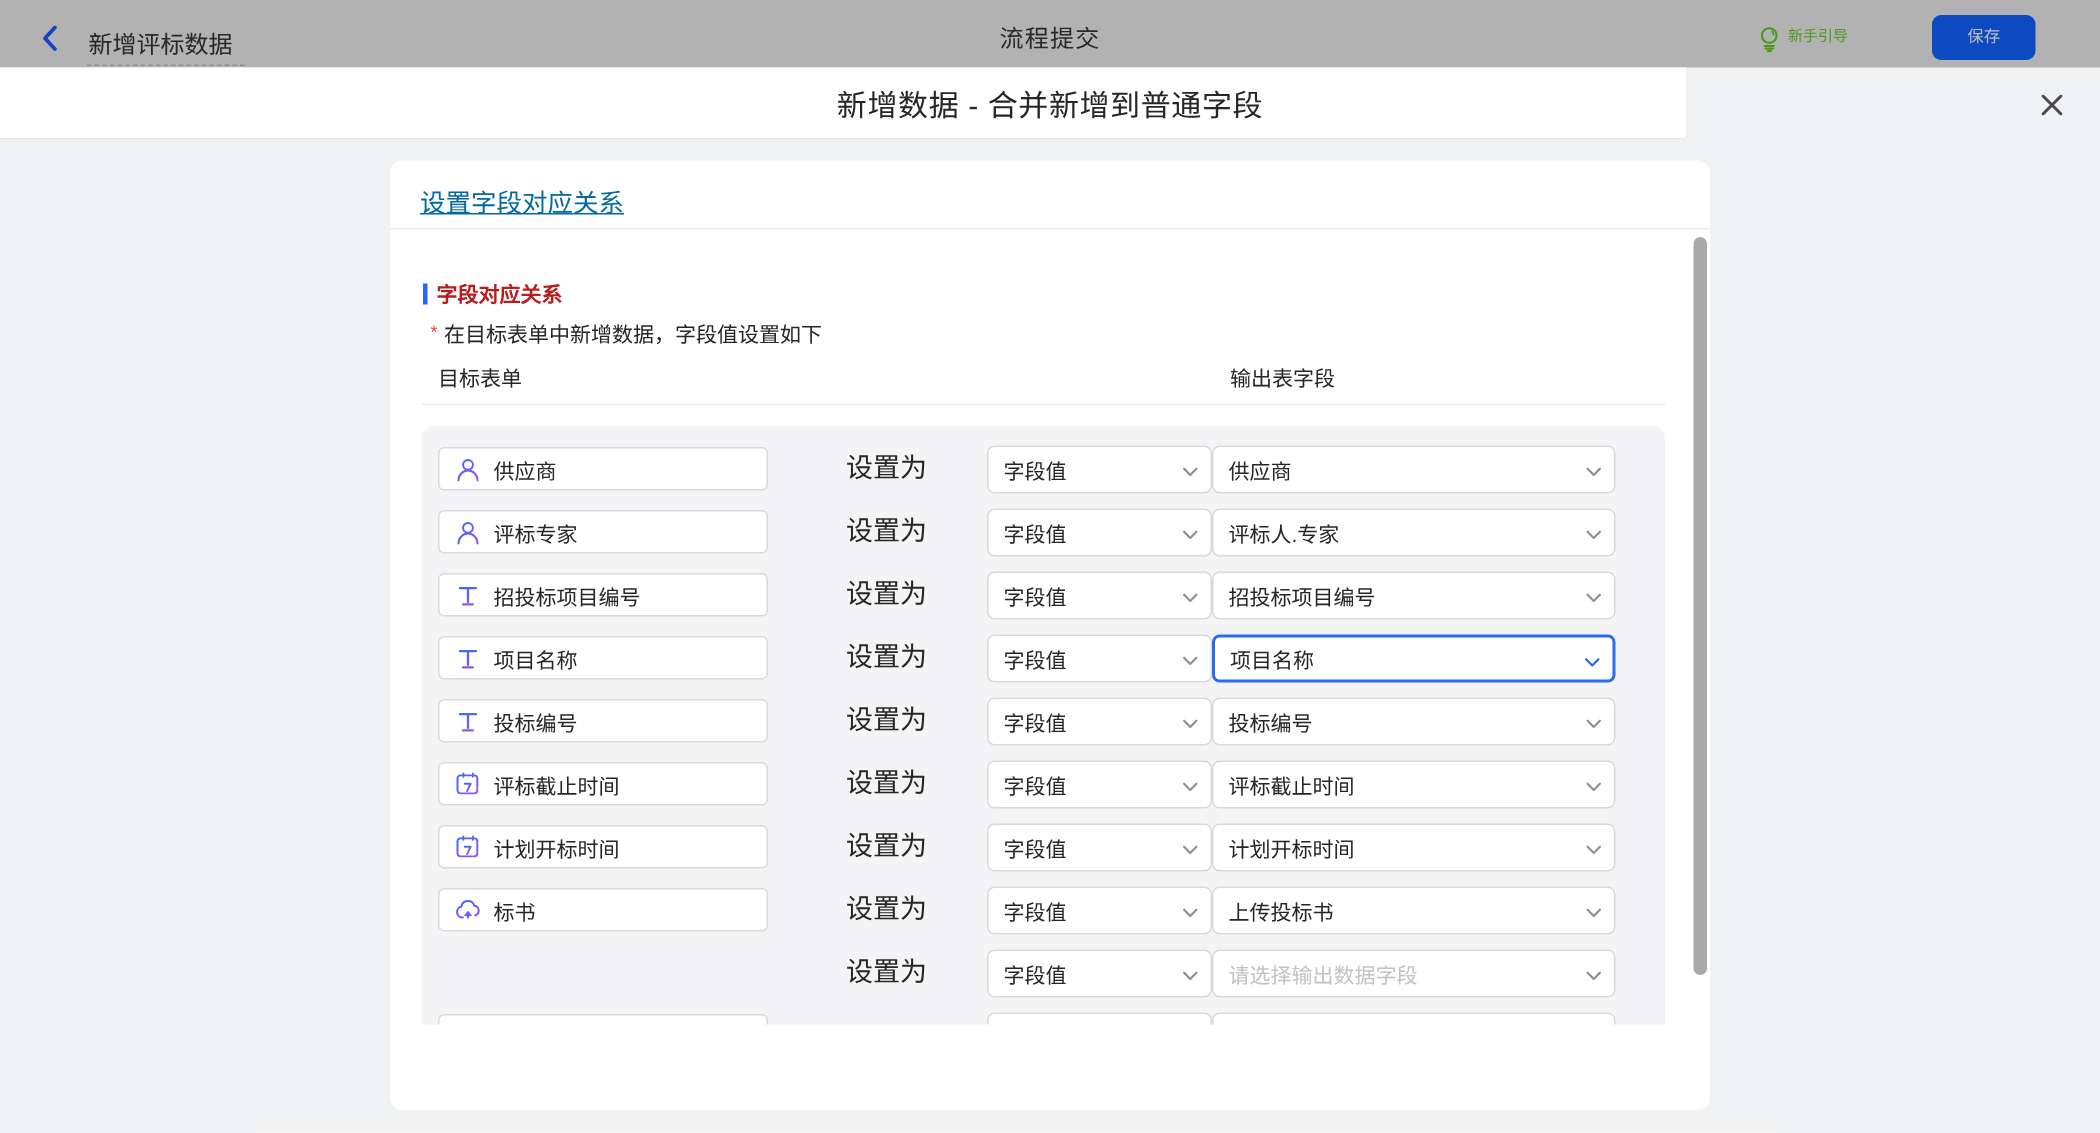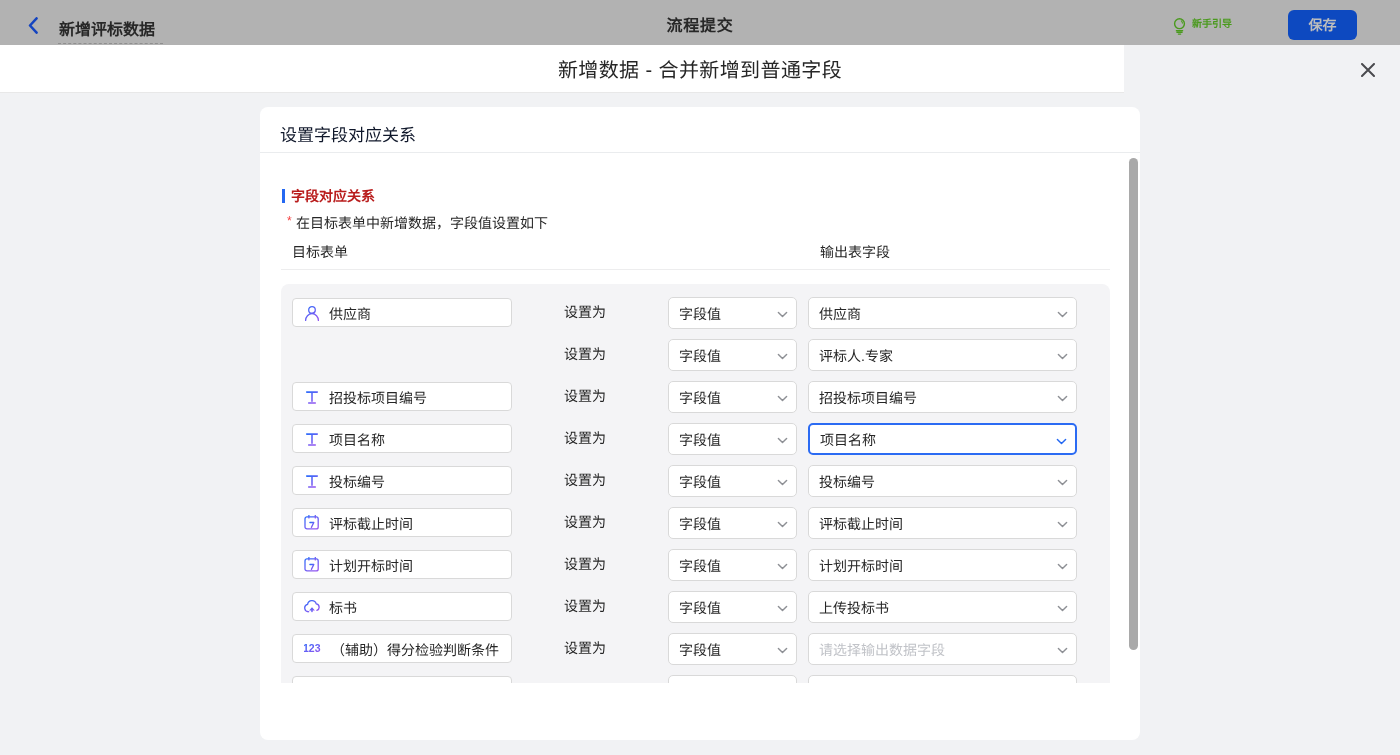--- a/index.html
+++ b/index.html
@@ -1,53 +1,53 @@
 <!DOCTYPE html>
 <html lang="zh-CN"><head><meta charset="utf-8">
 <style>
 * { margin:0; padding:0; box-sizing:border-box; }
 html,body { width:1400px; height:755px; overflow:hidden; font-family:"Liberation Sans", sans-serif; -webkit-font-smoothing:antialiased; }
 body { position:relative; background:#f1f2f4; }
 
 
-.topbar { position:absolute; left:0; top:0; width:1400px; height:45px; background:#b2b2b2;font-weight:bold; }
+.topbar { position:absolute; left:0; top:0; width:1400px; height:45px; background:#b2b2b2; }
 .back { position:absolute; left:28px; top:17px; }
 .tbtitle { position:absolute; left:59px; top:16px; font-size:16px; color:#282828; }
 .tbdash { position:absolute; left:58px; top:43px; width:105px; border-top:1px dashed #8f8f8f; }
 .tbcenter { position:absolute; left:0; top:12px; width:1400px; text-align:center; font-size:16px; letter-spacing:0.8px; color:#282828; }
 .bulb { position:absolute; left:1173px; top:18px; }
 .gtext { position:absolute; left:1192px; top:15px; font-size:10px; color:#4a9a1d; }
-.savebtn { position:absolute; left:1288px; top:10px; width:69px; height:30px; background:#0d49c0; border-radius:6px; color:#bdbdbd; font-size:14px; text-align:center; line-height:30px; }
+.savebtn { position:absolute; left:1288px; top:10px; width:69px; height:30px; background:#0d49c0; border-radius:6px; color:#bdbdbd; font-size:11px; text-align:center; line-height:30px; }
 
 
 .mhead { position:absolute; left:0; top:45px; width:1124px; height:48px; background:#fff; border-bottom:1px solid #e8e8e8; }
 .mtitle { position:absolute; left:0; top:9px; width:1400px; text-align:center; font-size:20px; letter-spacing:0.4px; color:#262626; }
 .mclose { position:absolute; left:1361px; top:63px; }
 
 
 .card { position:absolute; left:260px; top:107px; width:880px; height:633px; background:#fff; border-radius:8px; }
-.chead { position:absolute; left:20px; top:14px; font-size:17px; color:#0f172a; }
+.chead { position:absolute; left:20px; top:14px; font-size:17px; color:#0369a1;text-decoration:underline; }
 .cdiv { position:absolute; left:0; top:45px; width:880px; border-top:1px solid #eaecee; }
 .secbar { position:absolute; left:21.5px; top:82px; width:3px; height:14px; background:#2468f2; }
 .sectitle { position:absolute; left:31px; top:78px; font-size:14px; font-weight:bold; color:#b91c1c; }
 .star { position:absolute; left:27px; top:107px; font-size:12px; color:#f53f3f; }
 .secdesc { position:absolute; left:36px; top:105px; font-size:14px; color:#262626; }
 .colh1 { position:absolute; left:32px; top:134px; font-size:14px; color:#262626; }
 .colh2 { position:absolute; left:560px; top:134px; font-size:14px; color:#262626; }
 .cdiv2 { position:absolute; left:21px; top:162px; width:829px; border-top:1px solid #ededee; }
 
 
 .panel { position:absolute; left:281px; top:284px; width:829px; height:399px; background:#f4f4f6; border-radius:8px 8px 0 0; overflow:hidden; }
 .row { position:absolute; left:0; width:829px; height:32px; }
 .field { position:absolute; left:11px; top:1.5px; width:220px; height:29px; background:#fff; border:1px solid #d9d9d9; border-radius:4px; display:flex; align-items:center; }
 .fic { margin-left:11px; flex:none; }
 .flabel { margin-left:9px; font-size:14px; color:#262626; white-space:nowrap; }
-.setas { position:absolute; left:283px; top:1.5px; height:29px; line-height:29px; font-size:14px; color:#262626; }
+.setas { position:absolute; left:283px; top:1.5px; height:29px; line-height:29px; font-size:18px; color:#262626; }
 .sel { position:absolute; top:0; height:32px; background:#fff; border:1px solid #d9d9d9; border-radius:5px; display:flex; align-items:center; }
-.sel1 { left:387px; width:129px; }
+.sel1 { left:377px; width:150px; }
 .sel2 { left:527px; width:269px; }
 .sel span { margin-left:10px; font-size:14px; color:#262626; white-space:nowrap; }
 .sel .chev { position:absolute; right:7px; top:10.5px; }
 .sel.active { border:2px solid #2b6bf3; }
 .sel .ph { color:#c1c3c8; }
 
 
 .cfoot { position:absolute; left:0; top:576px; width:880px; height:57px; background:#fff; border-radius:0 0 8px 8px; }
 .btn { position:absolute; top:11px; height:33px; border:1px solid #d9d9d9; border-radius:4px; background:#fff; font-size:14px; color:#262626; text-align:center; line-height:31px; }
 .btn1 { left:184px; width:164px; }
@@ -116,20 +116,32 @@
         </svg>
       </div>
 <div class="sel sel2">
         <span class="">供应商</span>
         <svg class="chev" width="13" height="13" viewBox="0 0 13 13">
           <path d="M2.4 4.5L6.5 8.6l4.1-4.1" fill="none" stroke="#8e9095" stroke-width="1.45" stroke-linecap="round" stroke-linejoin="round"></path>
         </svg>
       </div>
 </div>
 <div class="row" style="top:54.5px">
+<div class="field">
+        <svg class="fic" width="16" height="16" viewBox="0 0 16 16">
+          <defs>
+            <linearGradient id="g1" x1="0" y1="0" x2="0.75" y2="1">
+              <stop offset="0" stop-color="#2e6cfa"></stop>
+              <stop offset="1" stop-color="#9257f0"></stop>
+            </linearGradient>
+          </defs>
+          <path d="M11.3 4.9a3.3 3.3 0 1 1-6.6 0 3.3 3.3 0 0 1 6.6 0ZM1.6 15.5a6.4 6.8 0 0 1 12.8 0" fill="none" stroke="url(#g1)" stroke-width="1.3" stroke-linecap="round"></path>
+        </svg>
+        <span class="flabel">评标专家</span>
+      </div>
 <div class="setas">设置为</div>
 <div class="sel sel1">
         <span>字段值</span>
         <svg class="chev" width="13" height="13" viewBox="0 0 13 13">
           <path d="M2.4 4.5L6.5 8.6l4.1-4.1" fill="none" stroke="#8e9095" stroke-width="1.45" stroke-linecap="round" stroke-linejoin="round"></path>
         </svg>
       </div>
 <div class="sel sel2">
         <span class="">评标人.专家</span>
         <svg class="chev" width="13" height="13" viewBox="0 0 13 13">
@@ -305,32 +317,20 @@
         </svg>
       </div>
 <div class="sel sel2">
         <span class="">上传投标书</span>
         <svg class="chev" width="13" height="13" viewBox="0 0 13 13">
           <path d="M2.4 4.5L6.5 8.6l4.1-4.1" fill="none" stroke="#8e9095" stroke-width="1.45" stroke-linecap="round" stroke-linejoin="round"></path>
         </svg>
       </div>
 </div>
 <div class="row" style="top:348.5px">
-<div class="field">
-        <svg class="fic" width="18" height="16" viewBox="0 0 18 16">
-          <defs>
-            <linearGradient id="g8" x1="0" y1="0" x2="0.75" y2="1">
-              <stop offset="0" stop-color="#2e6cfa"></stop>
-              <stop offset="1" stop-color="#9257f0"></stop>
-            </linearGradient>
-          </defs>
-          <text x="-1" y="11.4" font-family="Liberation Sans, sans-serif" font-size="10.5" font-weight="bold" fill="url(#g8)">123</text>
-        </svg>
-        <span class="flabel">（辅助）得分检验判断条件</span>
-      </div>
 <div class="setas">设置为</div>
 <div class="sel sel1">
         <span>字段值</span>
         <svg class="chev" width="13" height="13" viewBox="0 0 13 13">
           <path d="M2.4 4.5L6.5 8.6l4.1-4.1" fill="none" stroke="#8e9095" stroke-width="1.45" stroke-linecap="round" stroke-linejoin="round"></path>
         </svg>
       </div>
 <div class="sel sel2">
         <span class="ph">请选择输出数据字段</span>
         <svg class="chev" width="13" height="13" viewBox="0 0 13 13">

